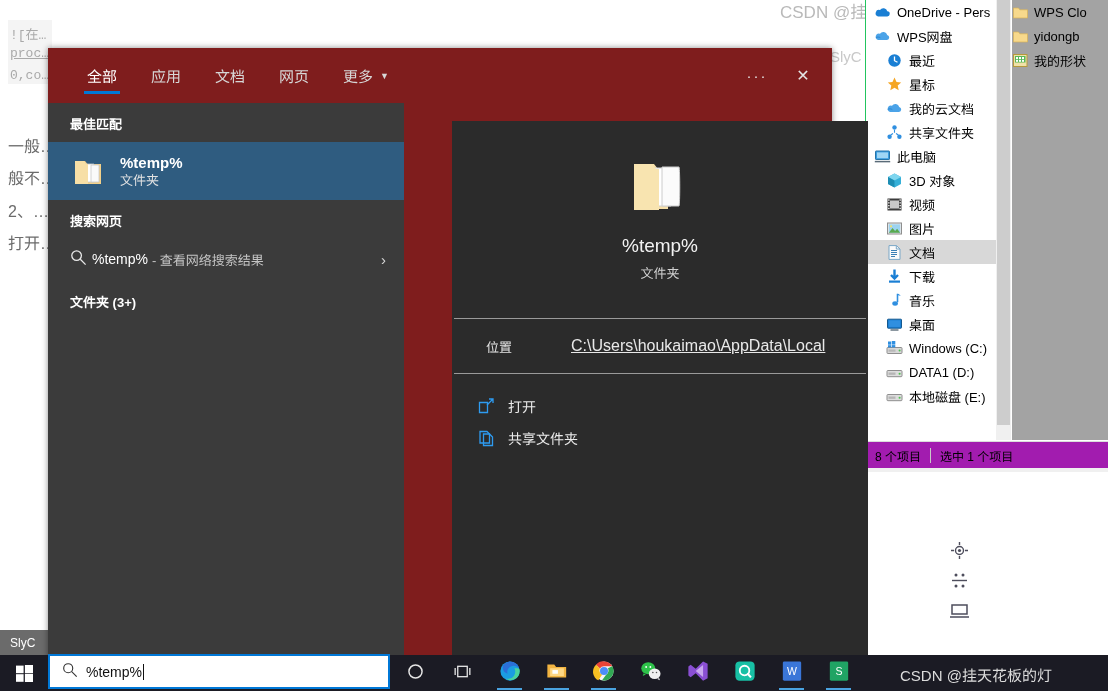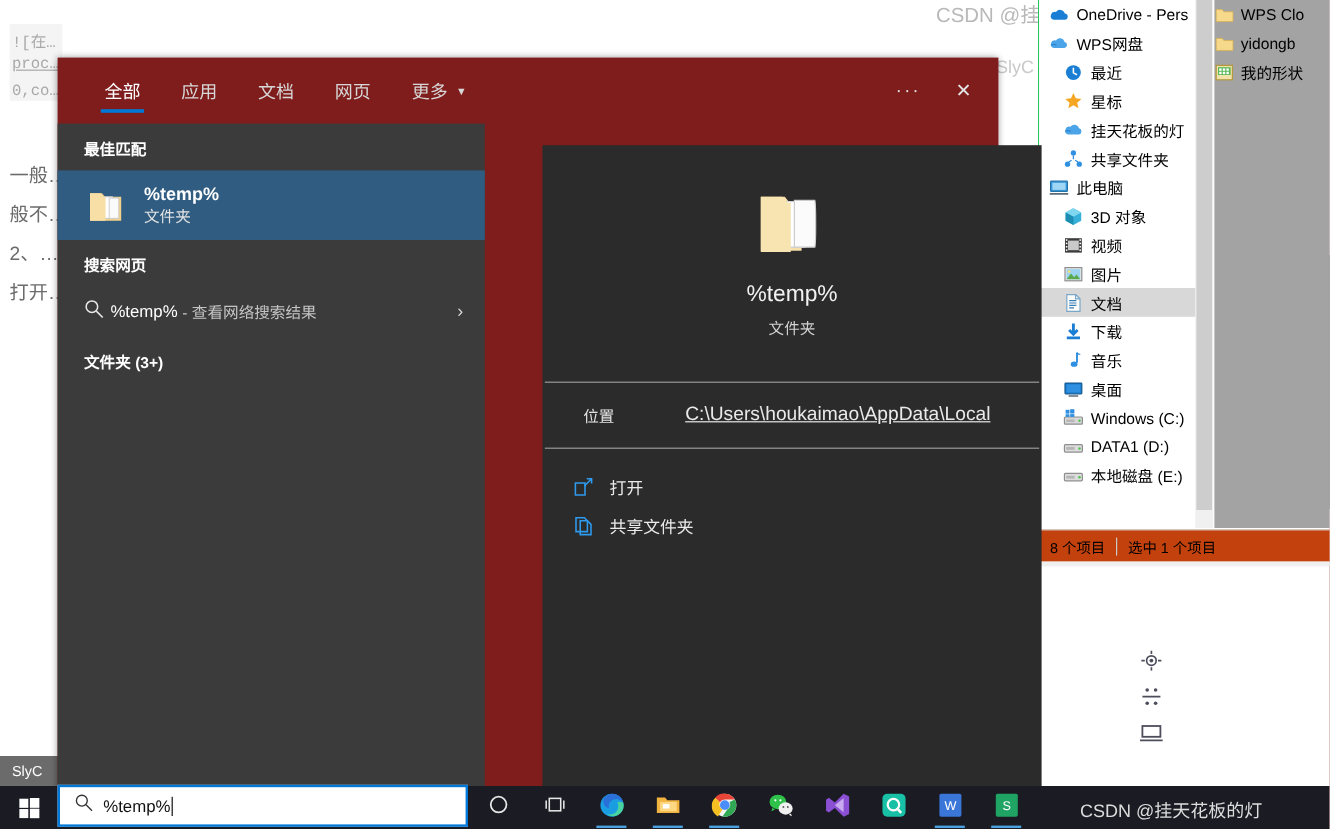--- a/index.html
+++ b/index.html
@@ -28,21 +28,21 @@
   .nav-item.lvl1{padding-left:8px;}
   .nav-item.lvl2{padding-left:20px;}
   .nav-item.sel{background:#d8d8d8;}
   .nav-ico{width:17px;height:17px;margin-right:6px;flex:0 0 17px;display:block;}
   #nav-scroll{position:absolute;left:130px;top:0;width:15px;height:440px;background:#f0f0f0;}
   #nav-thumb{position:absolute;left:1px;top:0;width:13px;height:425px;background:#cdcdcd;}
   #nav-chev{position:absolute;left:0;top:443px;width:15px;height:18px;color:#5a5a5a;font-size:11px;text-align:center;}
   #file-list{position:absolute;left:146px;top:0;width:97px;height:440px;background:#a3a3a3;overflow:hidden;}
   .file-item{height:24px;display:flex;align-items:center;font-size:13px;color:#000;white-space:nowrap;}
   .file-ico{width:17px;height:17px;margin-right:5px;flex:0 0 17px;}
-  #status-bar{position:absolute;left:0;top:441px;width:243px;height:27px;background:#c2410c;border-top:1px solid #dcdcdc;
+  #status-bar{position:absolute;left:0;top:441px;width:243px;height:27px;background:#a21caf;border-top:1px solid #dcdcdc;
     display:flex;align-items:center;font-size:12px;color:#000;box-sizing:border-box;}
   #status-bar .sb{padding:0 9px;}
   #status-bar .sep{width:1px;height:15px;background:#c8c8c8;}
   #hscroll{position:absolute;left:0;top:468px;width:243px;height:4px;background:#f0f0f0;}
 
   
   #side-icons{position:absolute;left:946px;top:535px;width:28px;}
   #side-icons .sico{width:26px;height:30px;display:flex;align-items:center;justify-content:center;color:#4d4d5c;}
 
   
@@ -145,21 +145,21 @@
         <span class="nav-ico"><svg viewBox="0 0 17 17" width="17" height="17">
             <path d="M8.5 1.6l2 4.3 4.7.5-3.5 3.2 1 4.6-4.2-2.4-4.2 2.4 1-4.6L1.8 6.4l4.7-.5z" fill="#f5a623"></path>
           </svg></span>
         <span>星标</span>
       </div>
       <div class="nav-item lvl2">
         <span class="nav-ico"><svg viewBox="0 0 17 17" width="17" height="17">
             <path d="M4 12h9a2.6 2.6 0 0 0 .2-5.1A4 4 0 0 0 6 5.7 3.1 3.1 0 0 0 4 12z" fill="#4ba3e8"></path>
             <path d="M1.8 9.3c1.4-.7 3.2-.6 4.5.3" stroke="#2b86d0" stroke-width="1" fill="none"></path>
           </svg></span>
-        <span>挂天花板的灯</span>
+        <span>我的云文档</span>
       </div>
       <div class="nav-item lvl2">
         <span class="nav-ico"><svg viewBox="0 0 17 17" width="17" height="17">
             <circle cx="8.5" cy="3.4" r="2.2" fill="#2f8fe0"></circle>
             <circle cx="3.6" cy="12.8" r="2.2" fill="#2f8fe0"></circle>
             <circle cx="13.4" cy="12.8" r="2.2" fill="#2f8fe0"></circle>
             <path d="M8.5 5.6v3.2M7 9.5 4.6 11M10 9.5l2.4 1.5" stroke="#2f8fe0" stroke-width="1.1"></path>
           </svg></span>
         <span>共享文件夹</span>
       </div>

